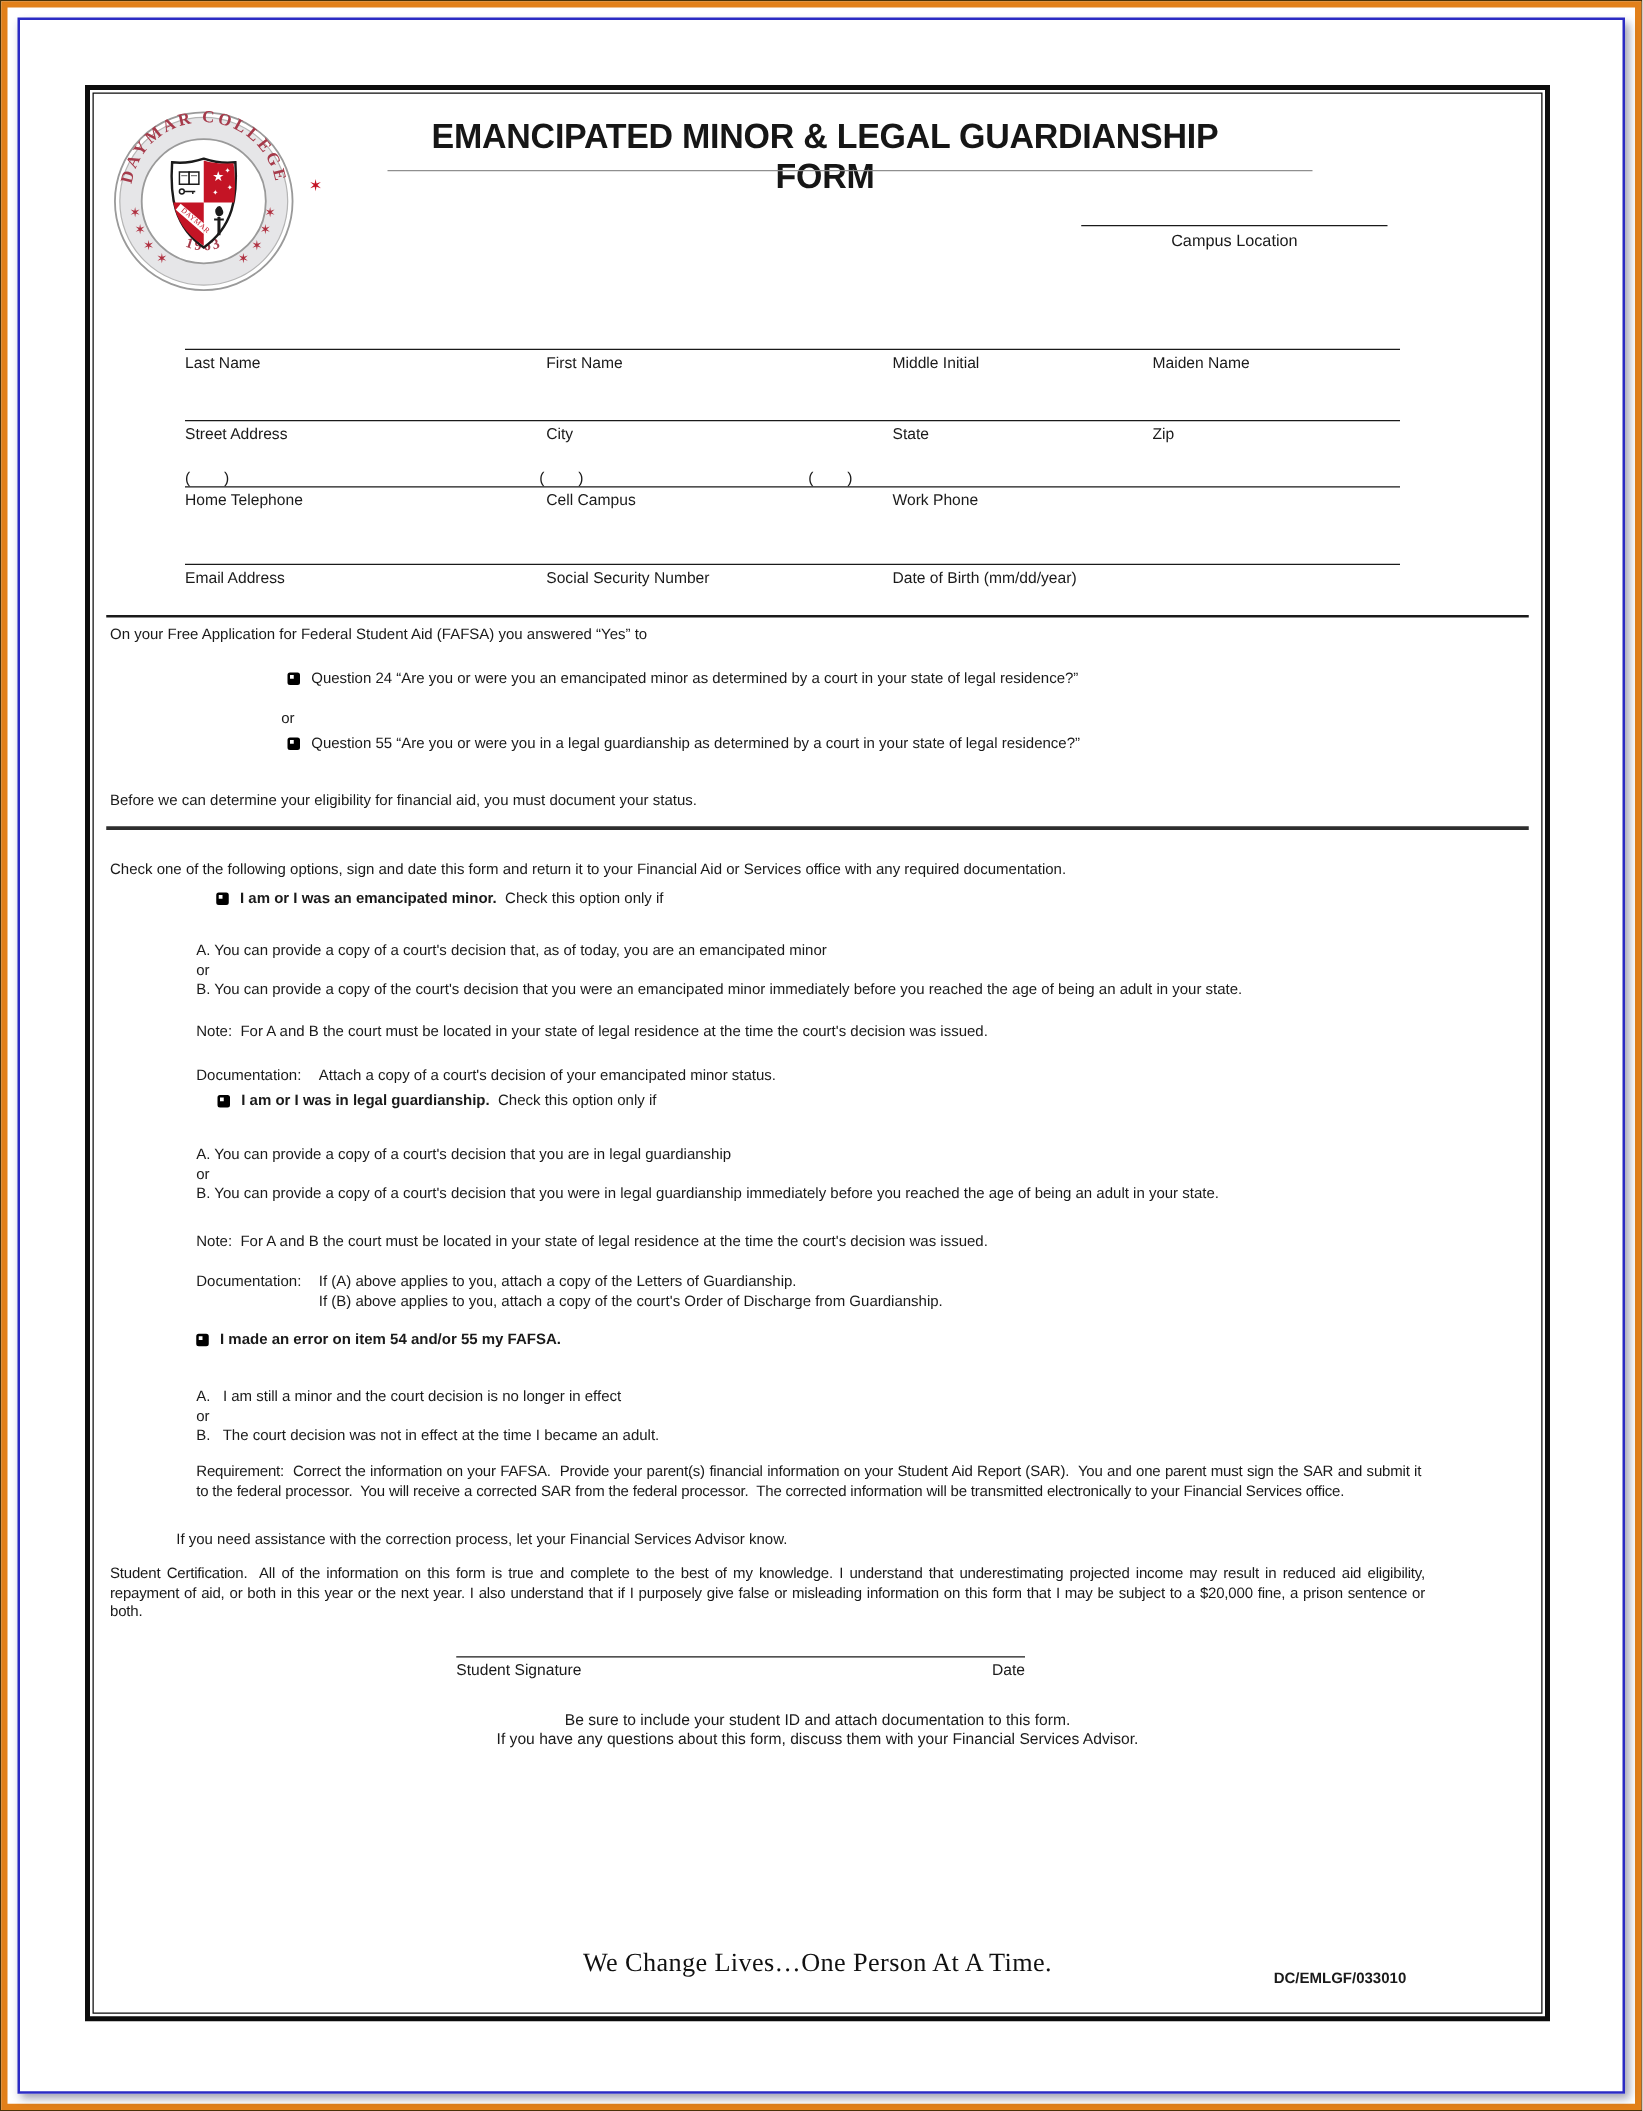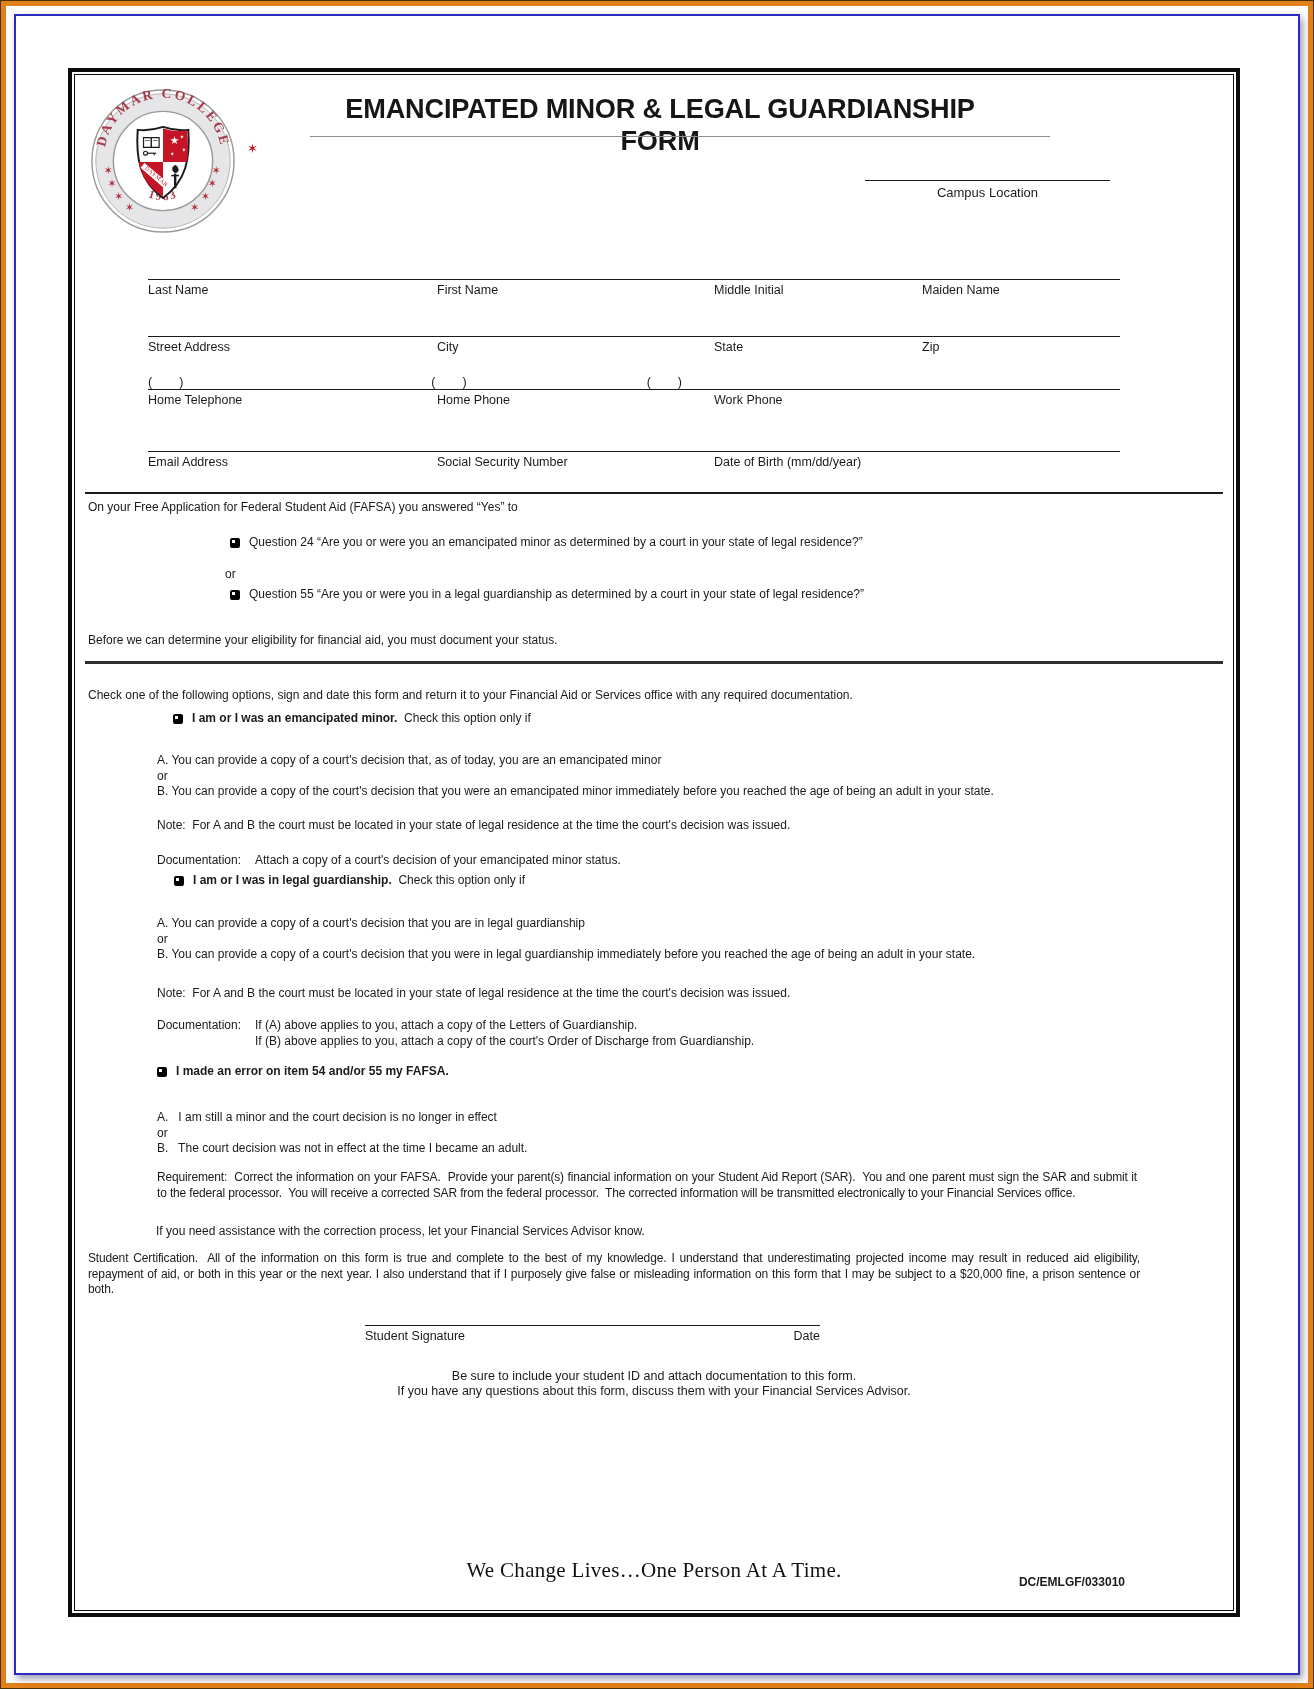--- a/index.html
+++ b/index.html
@@ -142,21 +142,21 @@
       <span>(</span>
       <span class="gap26"></span>
       <span>)</span>
       <span class="sp2"></span>
       <span>(</span>
       <span class="gap26"></span>
       <span>)</span>
     </div>
     <div class="id-labels">
       <span>Home Telephone</span>
-      <span>Home Phone</span>
+      <span>Cell Campus</span>
       <span>Work Phone</span>
       <span></span>
     </div>
   </div>
 
   <div class="b id-row" style="top:376px;">
     <div class="field-line"></div>
     <div class="id-labels">
       <span>Email Address</span>
       <span>Social Security Number</span>
@@ -221,21 +221,21 @@
   <div class="b cb-row" style="left:82px; top:989px; width:960px;">
     <span class="cb"></span>
     <span class="txt bold pre">I made an error on item 54 and/or 55 my FAFSA.</span>
   </div>
   <div class="b txt" style="left:82px; top:1035px; width:990px;">
     <div class="pre">A.   I am still a minor and the court decision is no longer in effect</div>
     <div class="pre">or</div>
     <div class="pre">B.   The court decision was not in effect at the time I became an adult.</div>
   </div>
   <p class="b txt pre just" style="left:82px; top:1095px; width:980px;">Requirement:  Correct the information on your FAFSA.  Provide your parent(s) financial information on your Student Aid Report (SAR).  You and one parent must sign the SAR and submit it to the federal processor.  You will receive a corrected SAR from the federal processor.  The corrected information will be transmitted electronically to your Financial Services office.</p>
-  <p class="b txt pre" style="left:81px; top:1149px; width:980px;">If you need assistance with the correction process, let your Financial Services Advisor know.</p>
+  <p class="b txt pre" style="left:66px; top:1149px; width:980px;">If you need assistance with the correction process, let your Financial Services Advisor know.</p>
 
   <p class="b txt pre just" style="left:13px; top:1176px; width:1052px;">Student Certification.  All of the information on this form is true and complete to the best of my knowledge. I understand that underestimating projected income may result in reduced aid eligibility, repayment of aid, or both in this year or the next year. I also understand that if I purposely give false or misleading information on this form that I may be subject to a $20,000 fine, a prison sentence or both.</p>
 
   <div class="b sig" style="top:1250px;">
     <div class="field-line"></div>
     <div class="sig-labels">
       <span>Student Signature</span>
       <span>Date</span>
     </div>
   </div>

